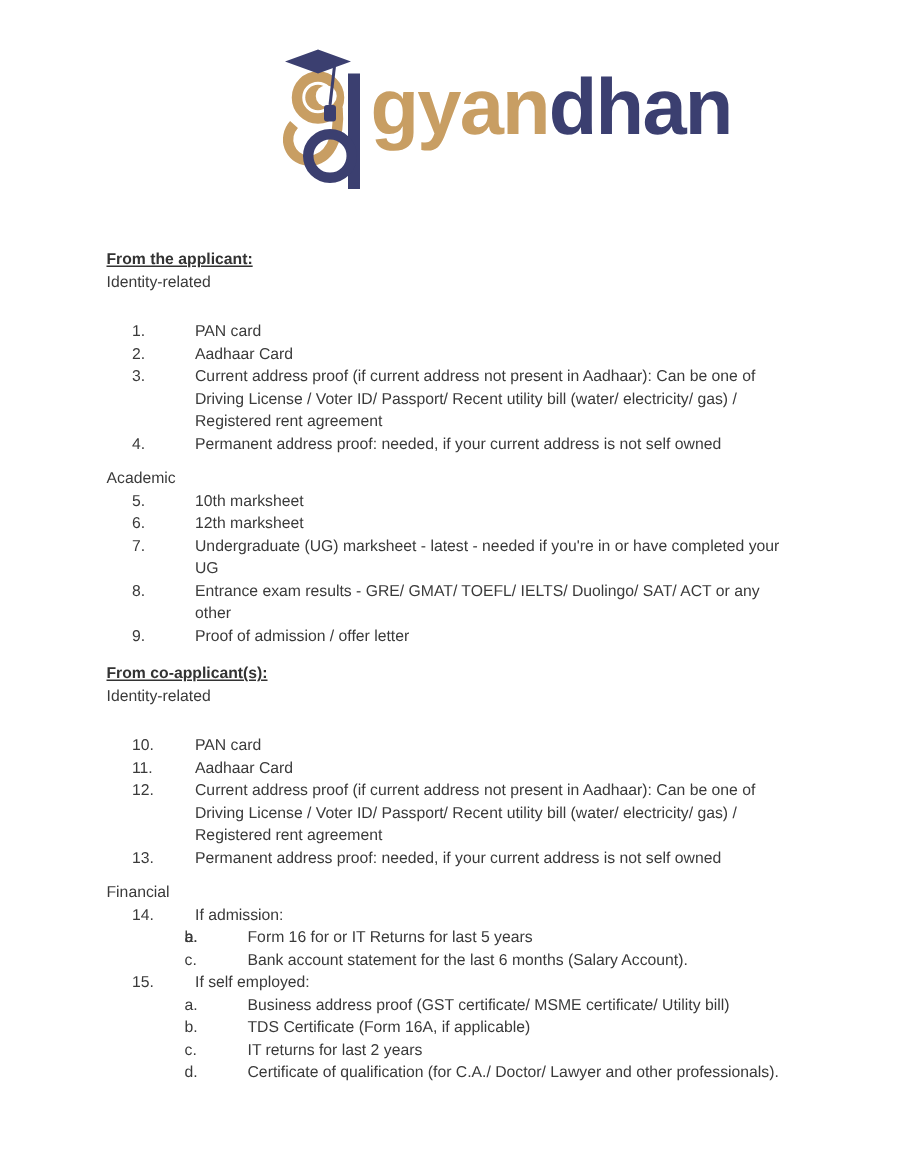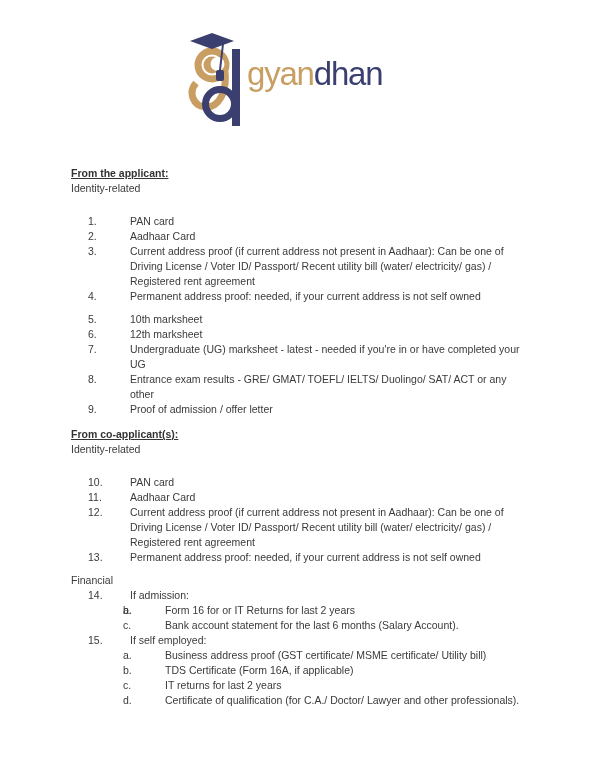--- a/index.html
+++ b/index.html
@@ -17,22 +17,22 @@
   }
   .logo-mark{
     position:absolute;left:0;top:0;width:56px;height:100px;
   }
   .gold-stroke{fill:none;stroke:var(--gold);}
   .navy-stroke{fill:none;stroke:var(--navy);}
   .gold-fill{fill:var(--gold);}
   .navy-fill{fill:var(--navy);}
   .white-fill{fill:#ffffff;}
   .logo-word{
-    position:absolute;left:60px;top:25px;
-    font-size:33px;line-height:1;font-weight:400;letter-spacing:-1.2px;
+    position:absolute;left:60px;top:13px;
+    font-size:53px;line-height:1;font-weight:700;letter-spacing:-1.2px;
     white-space:nowrap;
   }
   .word-gyan{color:var(--gold);}
   .word-dhan{color:var(--navy);}
   
   .doc{
     padding:34px 69px 0 71px;
     font-size:10.5px;line-height:15px;
   }
   .section{margin:0;}
@@ -96,20 +96,21 @@
           <span class="marker">3.</span>
           <span class="txt">Current address proof (if current address not present in Aadhaar): Can be one of Driving License / Voter ID/ Passport/ Recent utility bill (water/ electricity/ gas) / Registered rent agreement</span>
         </div>
         <div class="li li-1">
           <span class="marker">4.</span>
           <span class="txt">Permanent address proof: needed, if your current address is not self owned</span>
         </div>
       </div>
     </div>
     <div class="section section--minor">
+      <div class="sec-label">Academic</div>
       <div class="items">
         <div class="li li-1">
           <span class="marker">5.</span>
           <span class="txt">10th marksheet</span>
         </div>
         <div class="li li-1">
           <span class="marker">6.</span>
           <span class="txt">12th marksheet</span>
         </div>
         <div class="li li-1">
@@ -153,21 +154,21 @@
       <div class="items">
         <div class="li li-1">
           <span class="marker">14.</span>
           <span class="txt">If admission:</span>
         </div>
         <div class="li li-2">
           <span class="marker">a.</span>
         </div>
         <div class="li li-2">
           <span class="marker">b.</span>
-          <span class="txt">Form 16 for or IT Returns for last 2 years</span>
+          <span class="txt">Form 16 for or IT Returns for last 5 years</span>
         </div>
         <div class="li li-2">
           <span class="marker">c.</span>
           <span class="txt">Bank account statement for the last 6 months (Salary Account).</span>
         </div>
         <div class="li li-1">
           <span class="marker">15.</span>
           <span class="txt">If self employed:</span>
         </div>
         <div class="li li-2">

